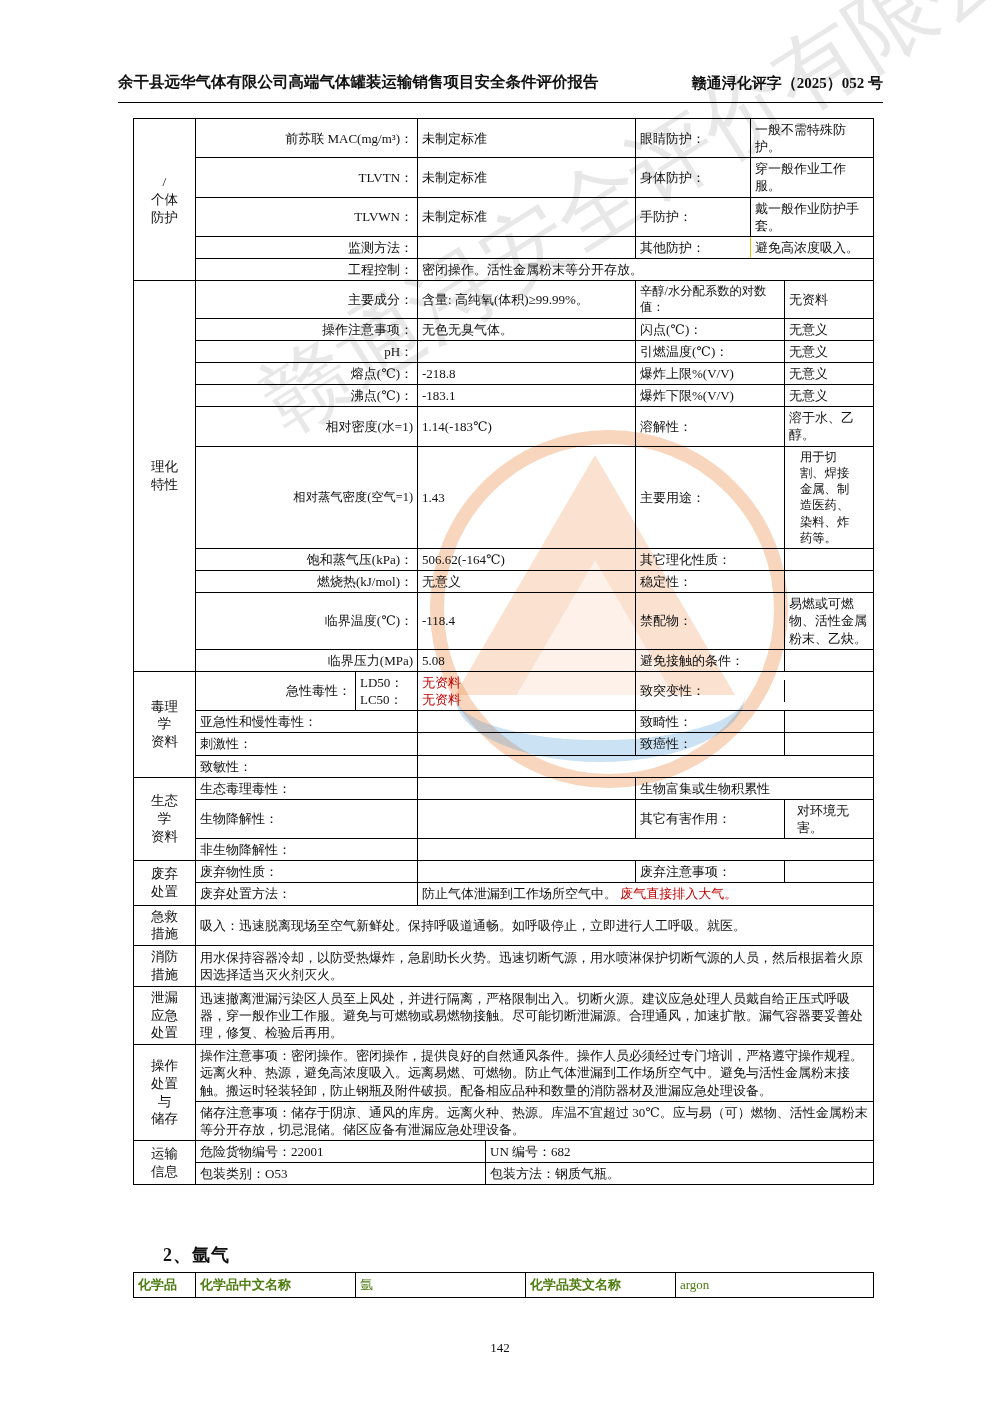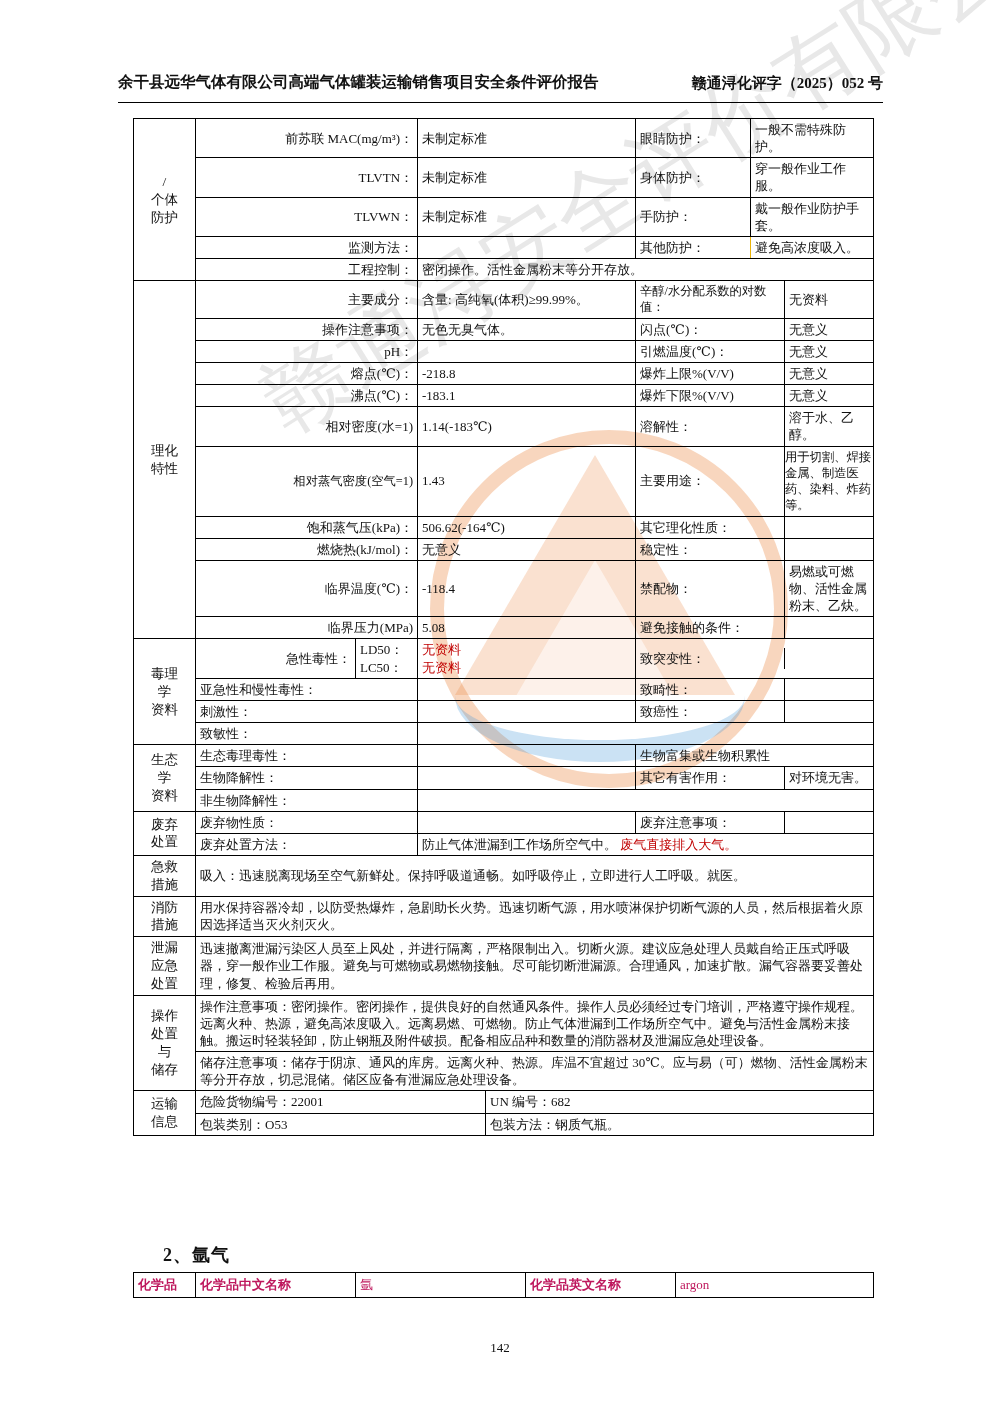--- a/index.html
+++ b/index.html
@@ -33,21 +33,21 @@
   .cat{text-align:center;font-size:13.5px;line-height:1.35;}
   .small{font-size:12.3px;}
   .red{color:#c00000;}
   .tworow{line-height:1.25;}
   .sec-title{
     position:absolute;left:163px;top:1243px;font-size:18px;font-weight:bold;color:#111;
     letter-spacing:1px;
   }
   table.tail{
     position:absolute;left:133px;top:1272px;width:740px;
-    border-collapse:collapse;table-layout:fixed;font-size:13px;color:#be185d;
+    border-collapse:collapse;table-layout:fixed;font-size:13px;color:#4d7c0f;
   }
   table.tail td{border:1px solid #000;padding:3px 4px;vertical-align:middle;}
   .pageno{position:absolute;left:0;top:1340px;width:1000px;text-align:center;font-size:13px;color:#111;}
 
   
   .wm{
     position:absolute;left:0;top:0;width:1000px;height:1414px;pointer-events:none;
     overflow:hidden;
   }
   .wm .circle{
@@ -261,21 +261,21 @@
       </td>
     </tr>
     <tr>
       <td class="r small" colspan="2">相对蒸气密度(空气=1)</td>
       <td class="l" colspan="2">1.43</td>
       <td style="padding:0">
         <table style="width:100%;border-collapse:collapse">
           <tbody>
                 <tr>
             <td style="border:none;width:140px;padding:2px 4px" class="l">主要用途：</td>
-            <td style="border:none;border-left:1px solid #000;padding:2px 0" class="l small">用于切割、焊接金属、制造医药、染料、炸药等。</td>
+            <td style="border:none;border-left:1px solid #000;padding:2px 15px" class="l small">用于切割、焊接金属、制造医药、染料、炸药等。</td>
           </tr>
         </tbody>
             </table>
       </td>
     </tr>
     <tr>
       <td class="r" colspan="2">饱和蒸气压(kPa)：</td>
       <td class="l" colspan="2">506.62(-164℃)</td>
       <td style="padding:0">
         <table style="width:100%;border-collapse:collapse">
@@ -401,21 +401,21 @@
       <td class="l">生物富集或生物积累性</td>
     </tr>
     <tr>
       <td class="l" colspan="2">生物降解性：</td>
       <td class="l" colspan="2"></td>
       <td style="padding:0">
         <table style="width:100%;border-collapse:collapse">
           <tbody>
                 <tr>
             <td style="border:none;width:140px;padding:2px 4px" class="l">其它有害作用：</td>
-            <td style="border:none;border-left:1px solid #000;padding:2px 4px" class="l">对环境无害。</td>
+            <td style="border:none;border-left:1px solid #000;padding:2px 12px" class="l">对环境无害。</td>
           </tr>
         </tbody>
             </table>
       </td>
     </tr>
     <tr>
       <td class="l" colspan="2">非生物降解性：</td>
       <td class="l" colspan="3"></td>
     </tr>
 

